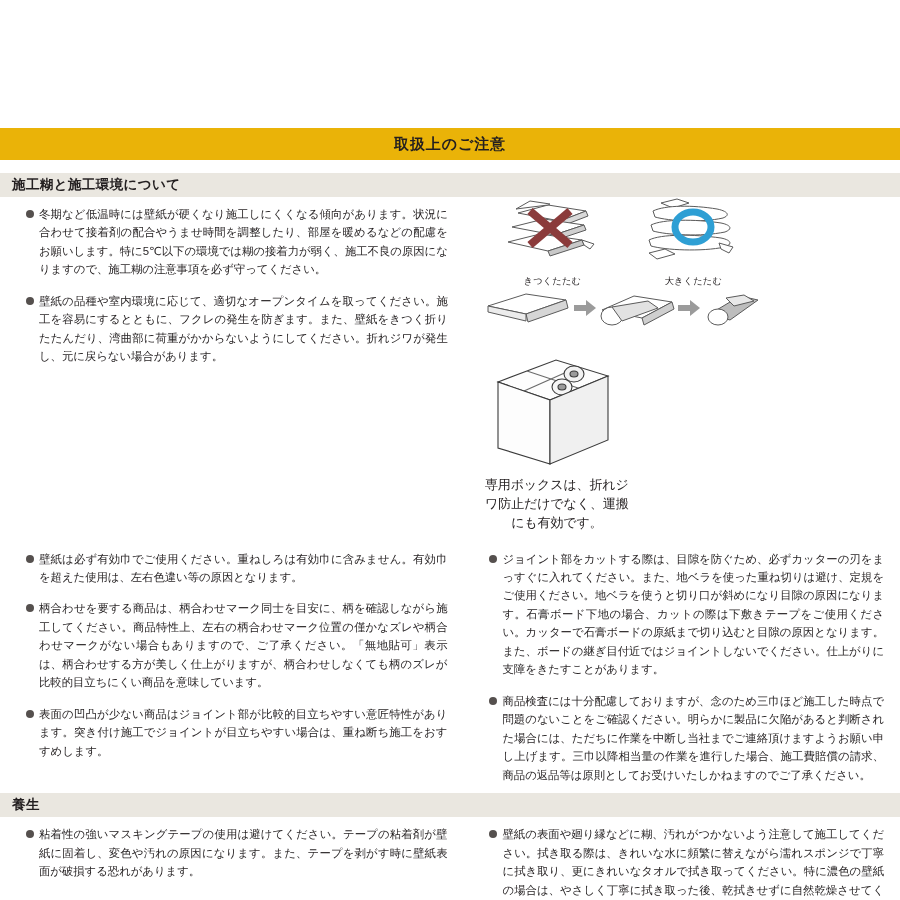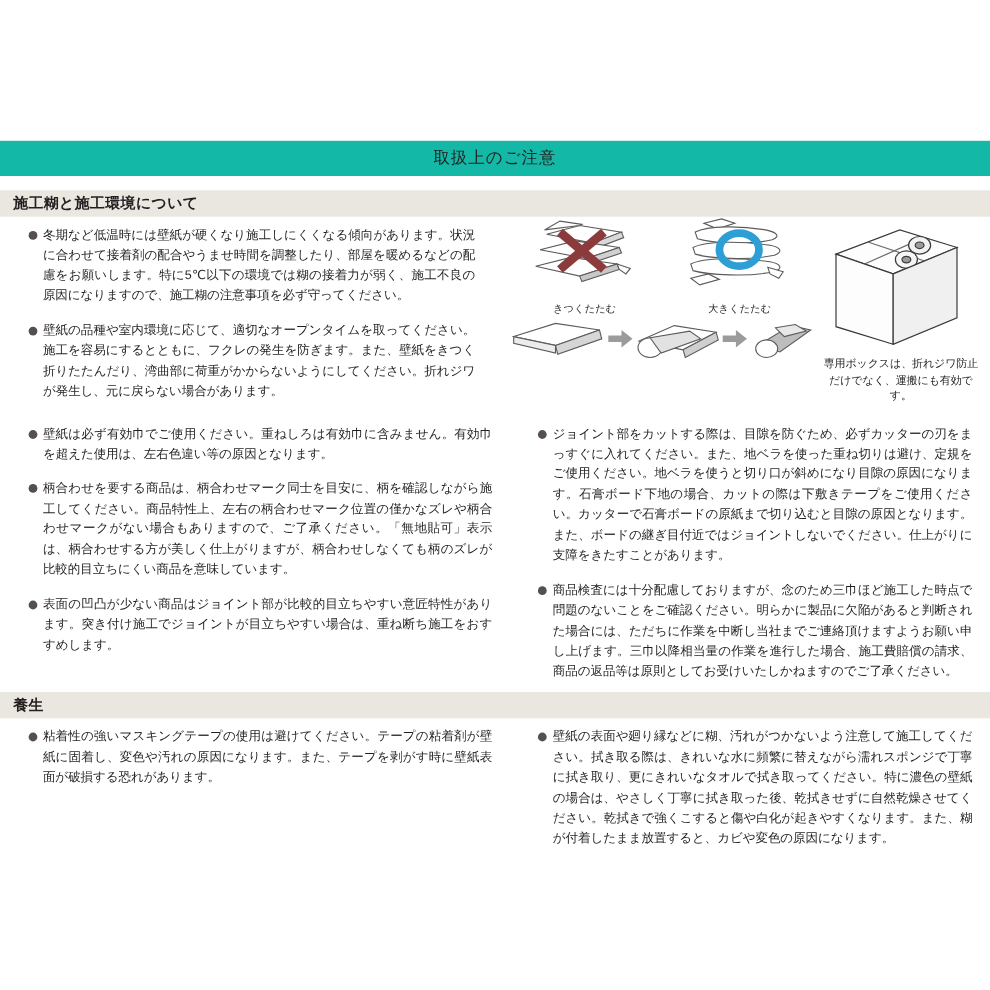--- a/index.html
+++ b/index.html
@@ -22,26 +22,26 @@
     width: 900px;
     height: 900px;
     box-sizing: border-box;
   }
 
   
   .top-spacer { height: 128px; }
 
   
   .title-bar {
-    background: #14b8a6;
+    background: #eab308;
     height: 32px;
     line-height: 32px;
     text-align: center;
     font-size: 15px;
-    font-weight: 400;
+    font-weight: 700;
     letter-spacing: 0.06em;
     color: #231f20;
   }
 
   
   .section-head {
     background: #eae7e0;
     height: 24px;
     line-height: 24px;
     font-size: 13.5px;
@@ -90,28 +90,29 @@
     width: 8px;
     height: 8px;
     border-radius: 50%;
     background: #55504e;
   }
 
   
   .illus-wrap {
     display: flex;
     align-items: flex-start;
-    justify-content: flex-end;
-    gap: 1px;
+    justify-content: center;
+    gap: 14px;
+    flex-direction: column;
   }
   .illus-fold { width: 282px; }
   .illus-box  { width: 150px; }
 
   .illus-caption {
-    font-size: 10px;
+    font-size: 13px;
     line-height: 1.45;
     text-align: center;
     color: #231f20;
     letter-spacing: -0.01em;
   }
   .glyph-label {
     font-size: 9.2px;
     text-align: center;
     color: #231f20;
     letter-spacing: 0.02em;

